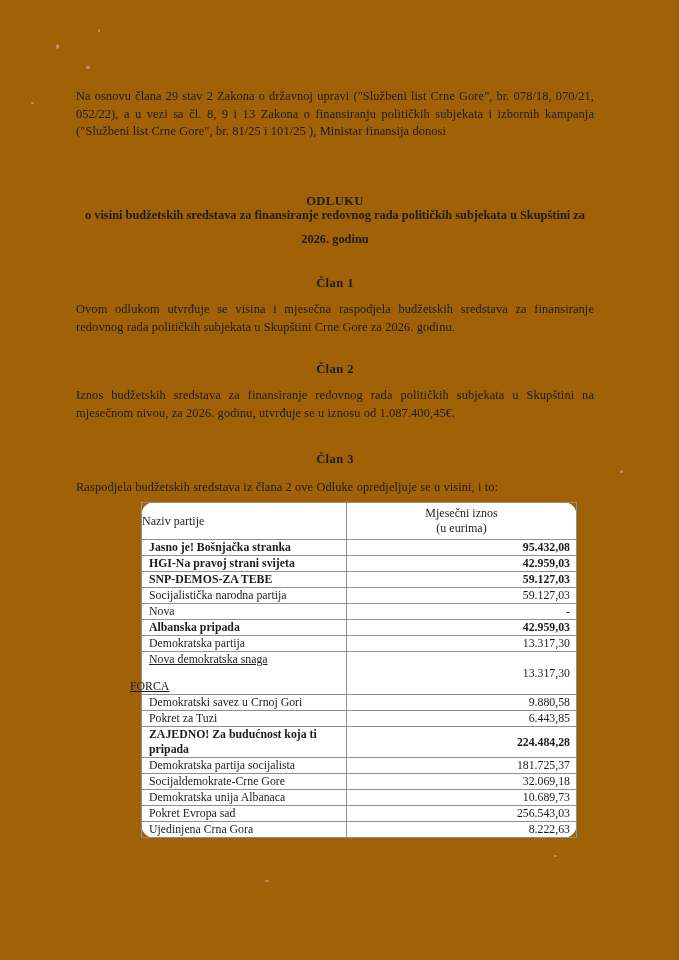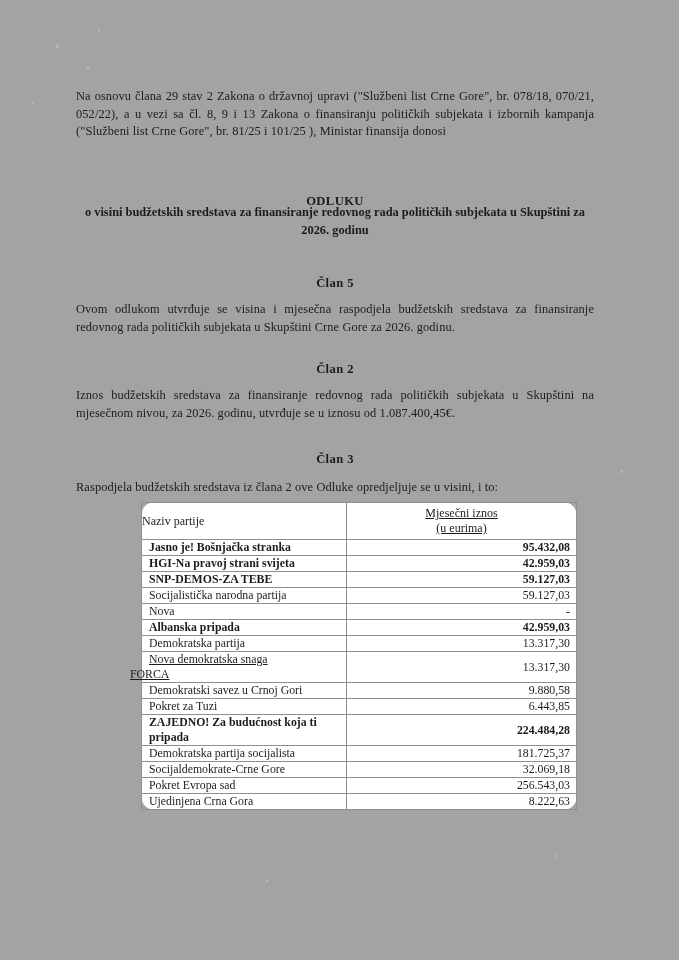--- a/index.html
+++ b/index.html
@@ -12,21 +12,21 @@
     height: 960px;
     position: relative;
     overflow: hidden;
     font-family: "Liberation Serif", serif;
     color: #1c1c1c;
   }
 
   .page {
     position: absolute;
     inset: 0;
-    background: #a3a3a3;
+    background: #a16207;
   }
 
   
   .speck {
     position: absolute;
     background: #c9c9c9;
     border-radius: 50%;
     opacity: .55;
   }
 
@@ -51,21 +51,21 @@
     text-align: center;
     font-weight: bold;
     font-size: 12.6px;
     letter-spacing: .4px;
   }
 
   .odluku { position: absolute; top: 176px; left: 0; width: 518px; margin-top: 18px; }
   .subtitle {
     position: absolute; top: 203px; left: 0; width: 518px;
     text-align: center; font-weight: bold; font-size: 12.4px;
-    line-height: 18px;
+    line-height: 24px;
   }
 
   .clan1-h { position: absolute; top: 276px; left: 0; width: 518px; }
   .clan1-p { position: absolute; top: 301px; left: 0; width: 518px; }
 
   .clan2-h { position: absolute; top: 362px; left: 0; width: 518px; }
   .clan2-p { position: absolute; top: 387px; left: 0; width: 518px; }
 
   .clan3-h { position: absolute; top: 452px; left: 0; width: 518px; }
   .clan3-p { position: absolute; top: 479px; left: 0; width: 518px; }
@@ -94,21 +94,21 @@
     text-align: left;
     padding-left: 7px;
     font-size: 12px;
     width: 204px;
   }
   .th-amt {
     text-align: center;
     font-size: 12px;
     line-height: 15px;
   }
-  .th-amt span { display: block; text-decoration: underline; }
+  .th-amt span { display: block; }
 
   table.alloc td.name {
     text-align: left;
     padding-left: 7px;
     height: 15px;
     line-height: 15px;
     font-size: 11.8px;
   }
   table.alloc td.amt {
     text-align: right;
@@ -122,21 +122,21 @@
   tr.group td.name.indent1 { padding-left: 10px; }
   td.name.sub { padding-left: 26px; }
 
   td.name.twoline {
     height: 30px;
     line-height: 15px;
     padding-left: 26px;
     text-indent: 0;
     text-decoration: underline;
   }
-  td.name.twoline .l2 { display: block; margin-left: -19px; }
+  td.name.twoline .l2 { display: block; margin-left: -19px; margin-top: 12px; }
 
   td.name.wrap2 {
     height: 30px;
     line-height: 15px;
     padding-left: 7px;
   }
 </style>
 </head>
 <body>
 
@@ -154,21 +154,21 @@
 
     <p class="para intro">Na osnovu člana 29 stav 2 Zakona o državnoj upravi ("Službeni list Crne Gore", br. 078/18, 070/21, 052/22), a u vezi sa čl. 8, 9 i 13 Zakona o finansiranju političkih subjekata i izbornih kampanja ("Službeni list Crne Gore", br. 81/25 i 101/25 ), Ministar finansija donosi</p>
 
     <div class="heading-center odluku">ODLUKU</div>
 
     <div class="subtitle">
       <span>o visini budžetskih sredstava za finansiranje redovnog rada političkih subjekata u Skupštini</span>
       <span>za 2026. godinu</span>
     </div>
 
-    <div class="heading-center clan1-h">Član 5</div>
+    <div class="heading-center clan1-h">Član 1</div>
     <p class="para clan1-p">Ovom odlukom utvrđuje se visina i mjesečna raspodjela budžetskih sredstava za finansiranje redovnog rada političkih subjekata u Skupštini Crne Gore za 2026. godinu.</p>
 
     <div class="heading-center clan2-h">Član 2</div>
     <p class="para clan2-p">Iznos budžetskih sredstava za finansiranje redovnog rada političkih subjekata u Skupštini na mjesečnom nivou, za 2026. godinu, utvrđuje se u iznosu od 1.087.400,45€.</p>
 
     <div class="heading-center clan3-h">Član 3</div>
     <p class="para clan3-p">Raspodjela budžetskih sredstava iz člana 2 ove Odluke opredjeljuje se u visini, i to:</p>
 
   </div>
 
@@ -229,20 +229,24 @@
         </tr>
         <tr>
           <td class="name sub">Demokratska partija socijalista</td>
           <td class="amt">181.725,37</td>
         </tr>
         <tr>
           <td class="name sub">Socijaldemokrate-Crne Gore</td>
           <td class="amt">32.069,18</td>
         </tr>
         <tr>
+          <td class="name sub">Demokratska unija Albanaca</td>
+          <td class="amt">10.689,73</td>
+        </tr>
+        <tr>
           <td class="name sub">Pokret Evropa sad</td>
           <td class="amt">256.543,03</td>
         </tr>
         <tr>
           <td class="name sub">Ujedinjena Crna Gora</td>
           <td class="amt">8.222,63</td>
         </tr>
       </tbody>
   </table>
 

